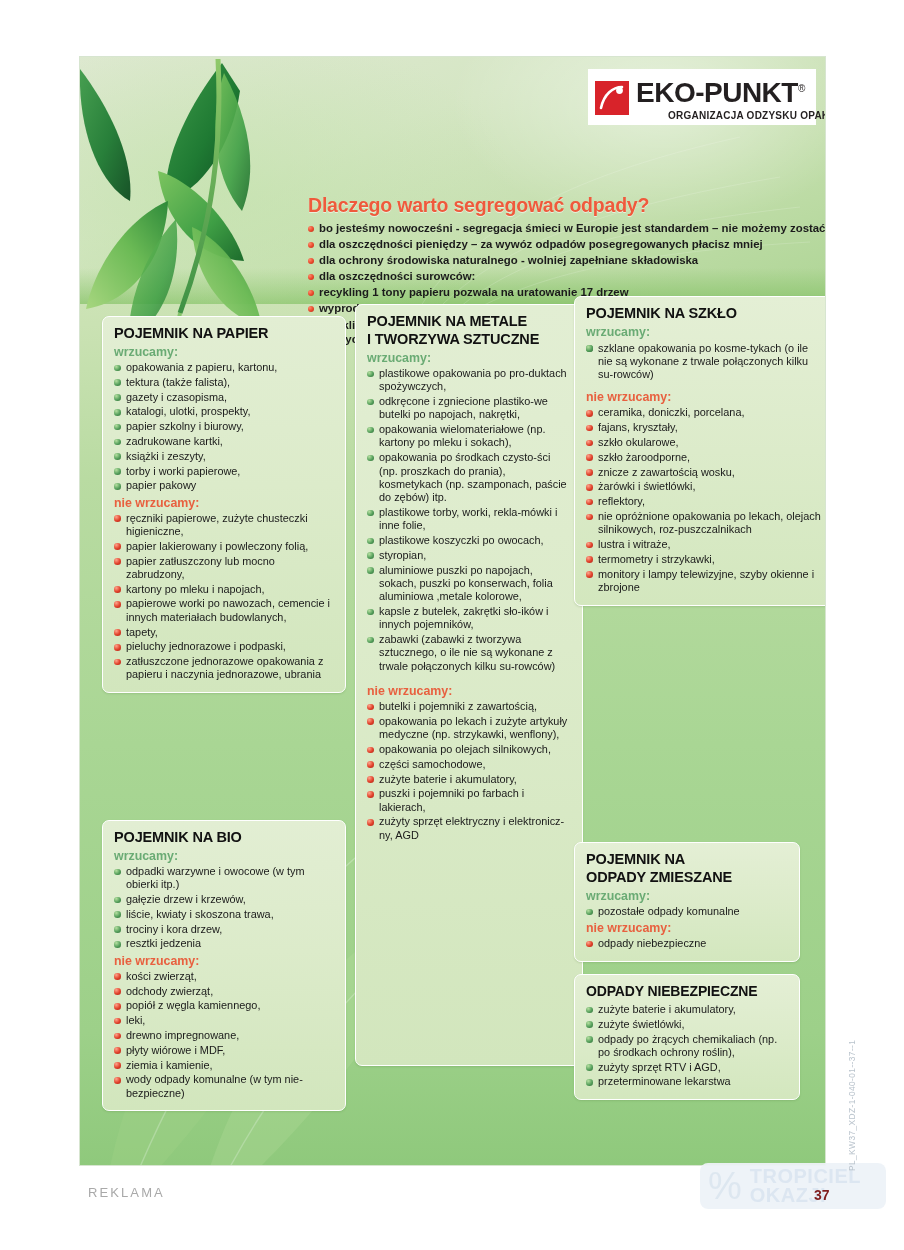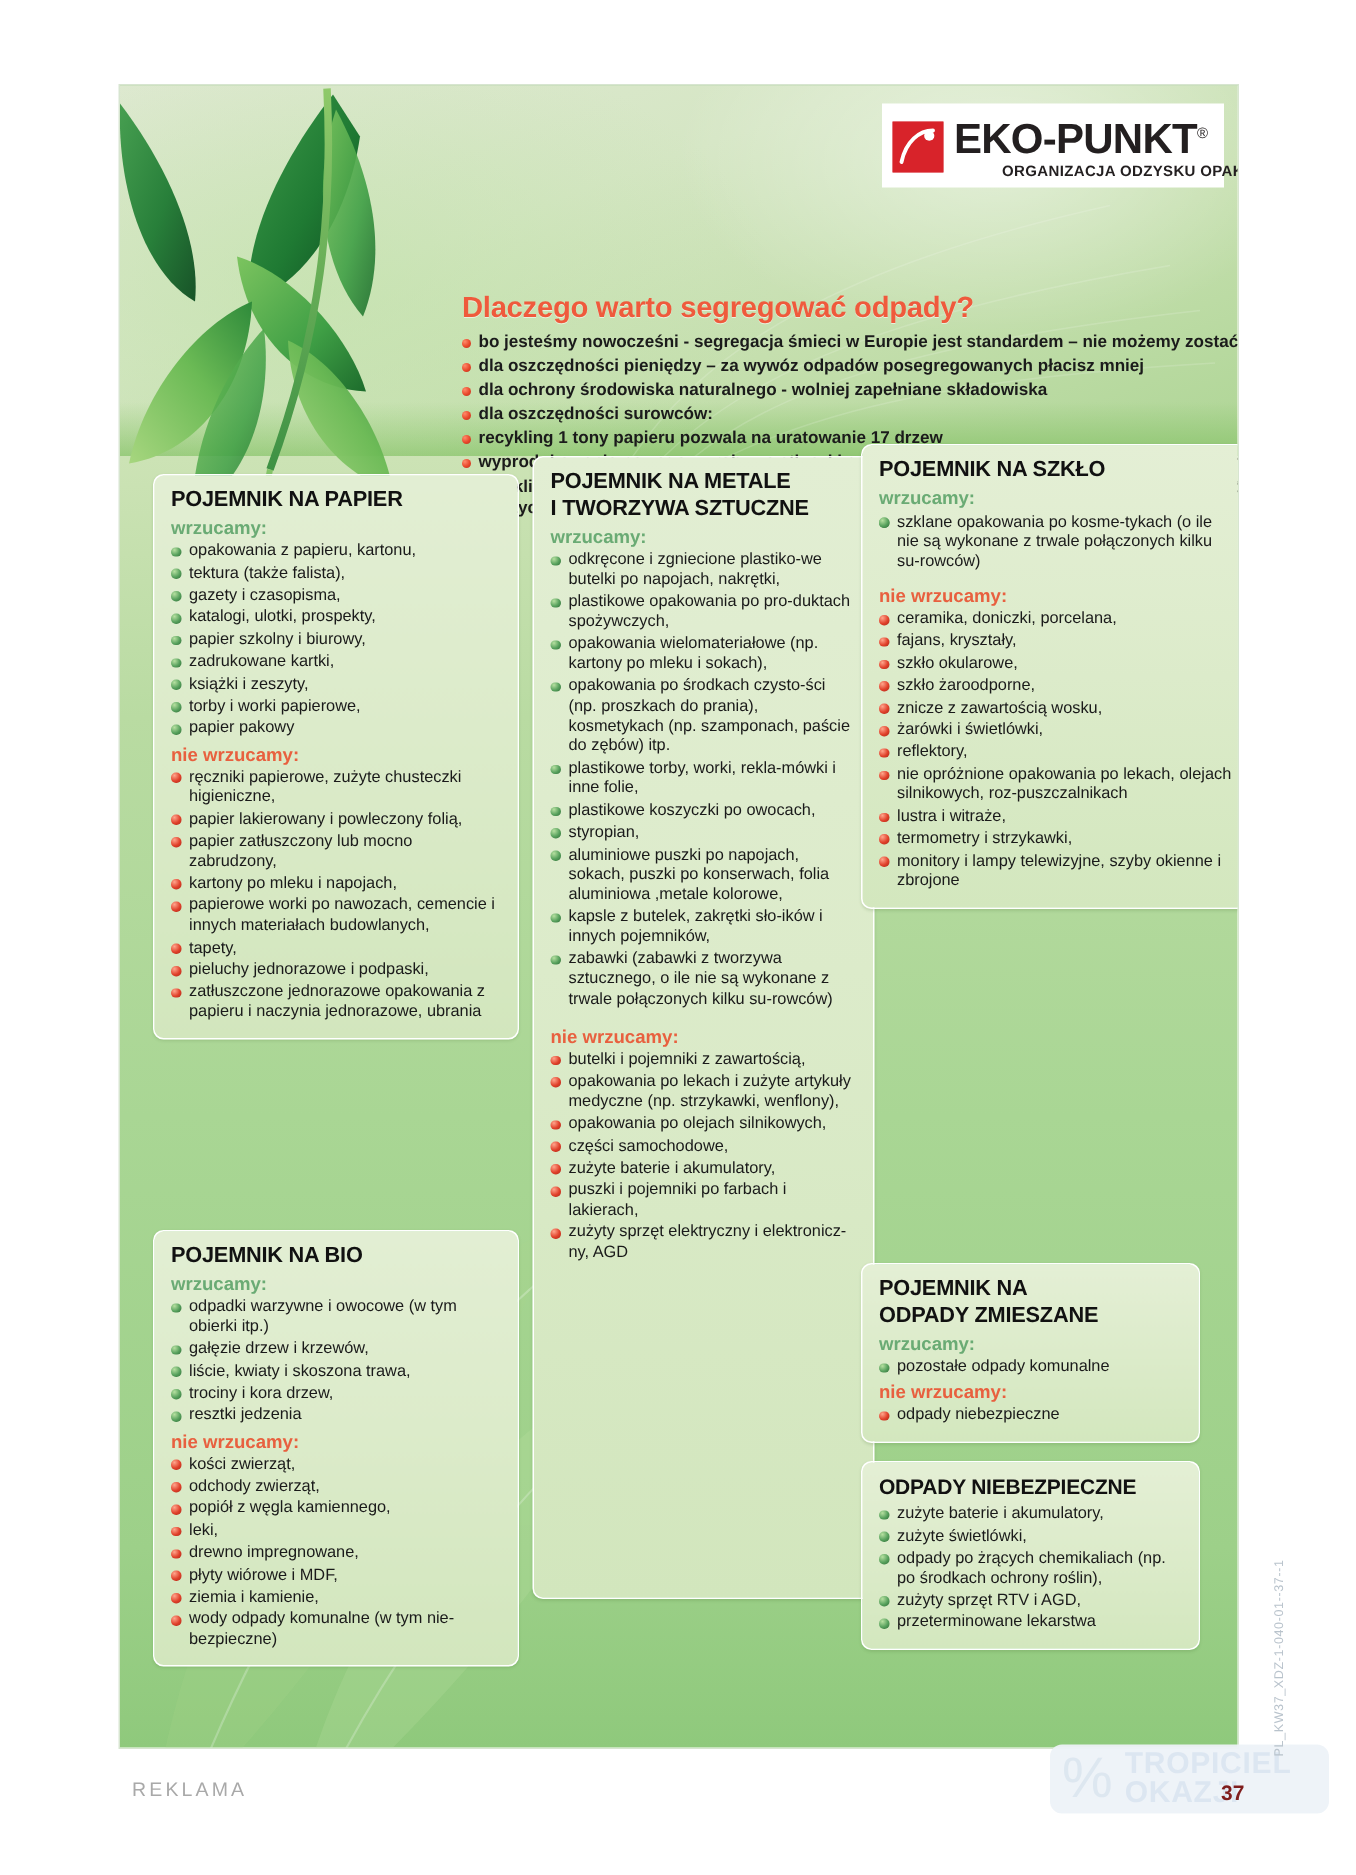--- a/index.html
+++ b/index.html
@@ -308,22 +308,22 @@
           <li><span class="bul red"></span><span>ziemia i kamienie,</span></li>
           <li><span class="bul red"></span><span>wody odpady komunalne (w tym nie-bezpieczne)</span></li>
         </ul>
       </div>
 
       <div class="card" id="card-metale">
         <h2>POJEMNIK NA METALE</h2>
         <h2>I TWORZYWA SZTUCZNE</h2>
         <div class="sec-yes">wrzucamy:</div>
         <ul>
+          <li><span class="bul green"></span><span>plastikowe opakowania po pro-duktach spożywczych,</span></li>
           <li><span class="bul green"></span><span>odkręcone i zgniecione plastiko-we butelki po napojach, nakrętki,</span></li>
-          <li><span class="bul green"></span><span>plastikowe opakowania po pro-duktach spożywczych,</span></li>
           <li><span class="bul green"></span><span>opakowania wielomateriałowe (np. kartony po mleku i sokach),</span></li>
           <li><span class="bul green"></span><span>opakowania po środkach czysto-ści (np. proszkach do prania), kosmetykach (np. szamponach, paście do zębów) itp.</span></li>
           <li><span class="bul green"></span><span>plastikowe torby, worki, rekla-mówki i inne folie,</span></li>
           <li><span class="bul green"></span><span>plastikowe koszyczki po owocach,</span></li>
           <li><span class="bul green"></span><span>styropian,</span></li>
           <li><span class="bul green"></span><span>aluminiowe puszki po napojach, sokach, puszki po konserwach, folia aluminiowa ,metale kolorowe,</span></li>
           <li><span class="bul green"></span><span>kapsle z butelek, zakrętki sło-ików i innych pojemników,</span></li>
           <li><span class="bul green"></span><span>zabawki (zabawki z tworzywa sztucznego, o ile nie są wykonane z trwale połączonych kilku su-rowców)</span></li>
         </ul>
         <div class="sec-no" style="margin-top:10px;">nie wrzucamy:</div>

